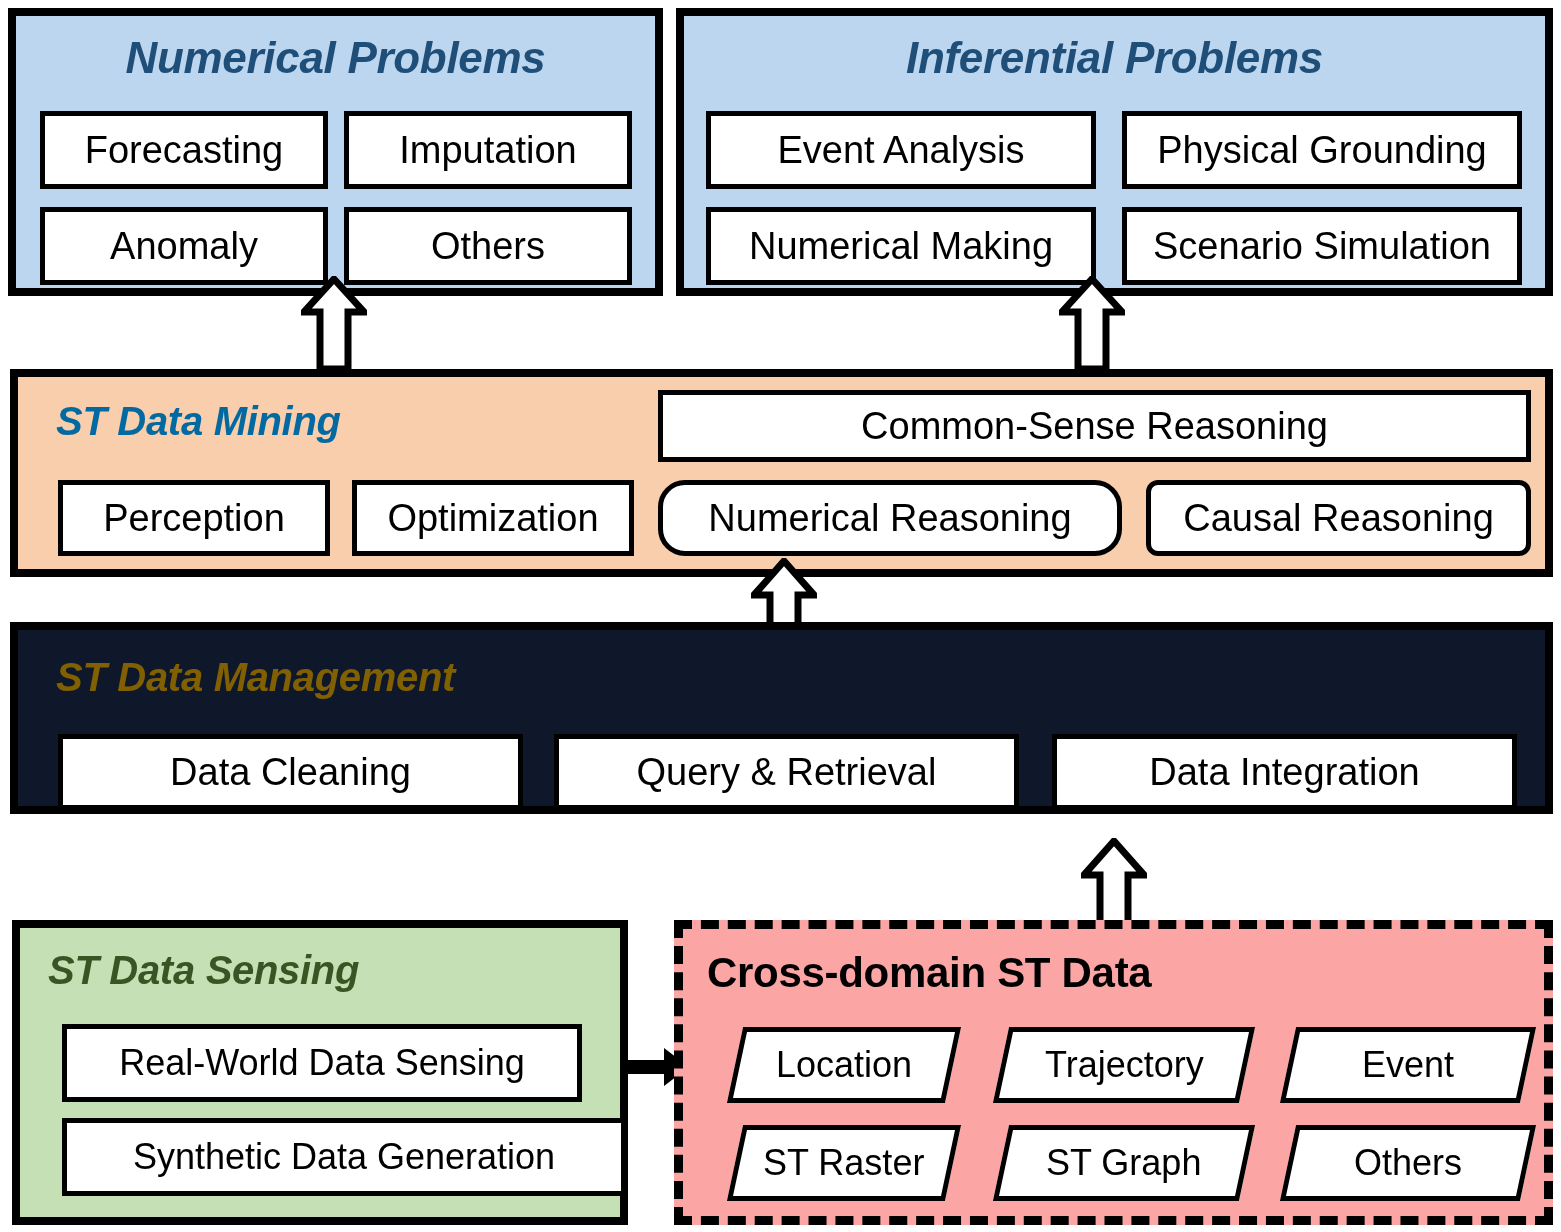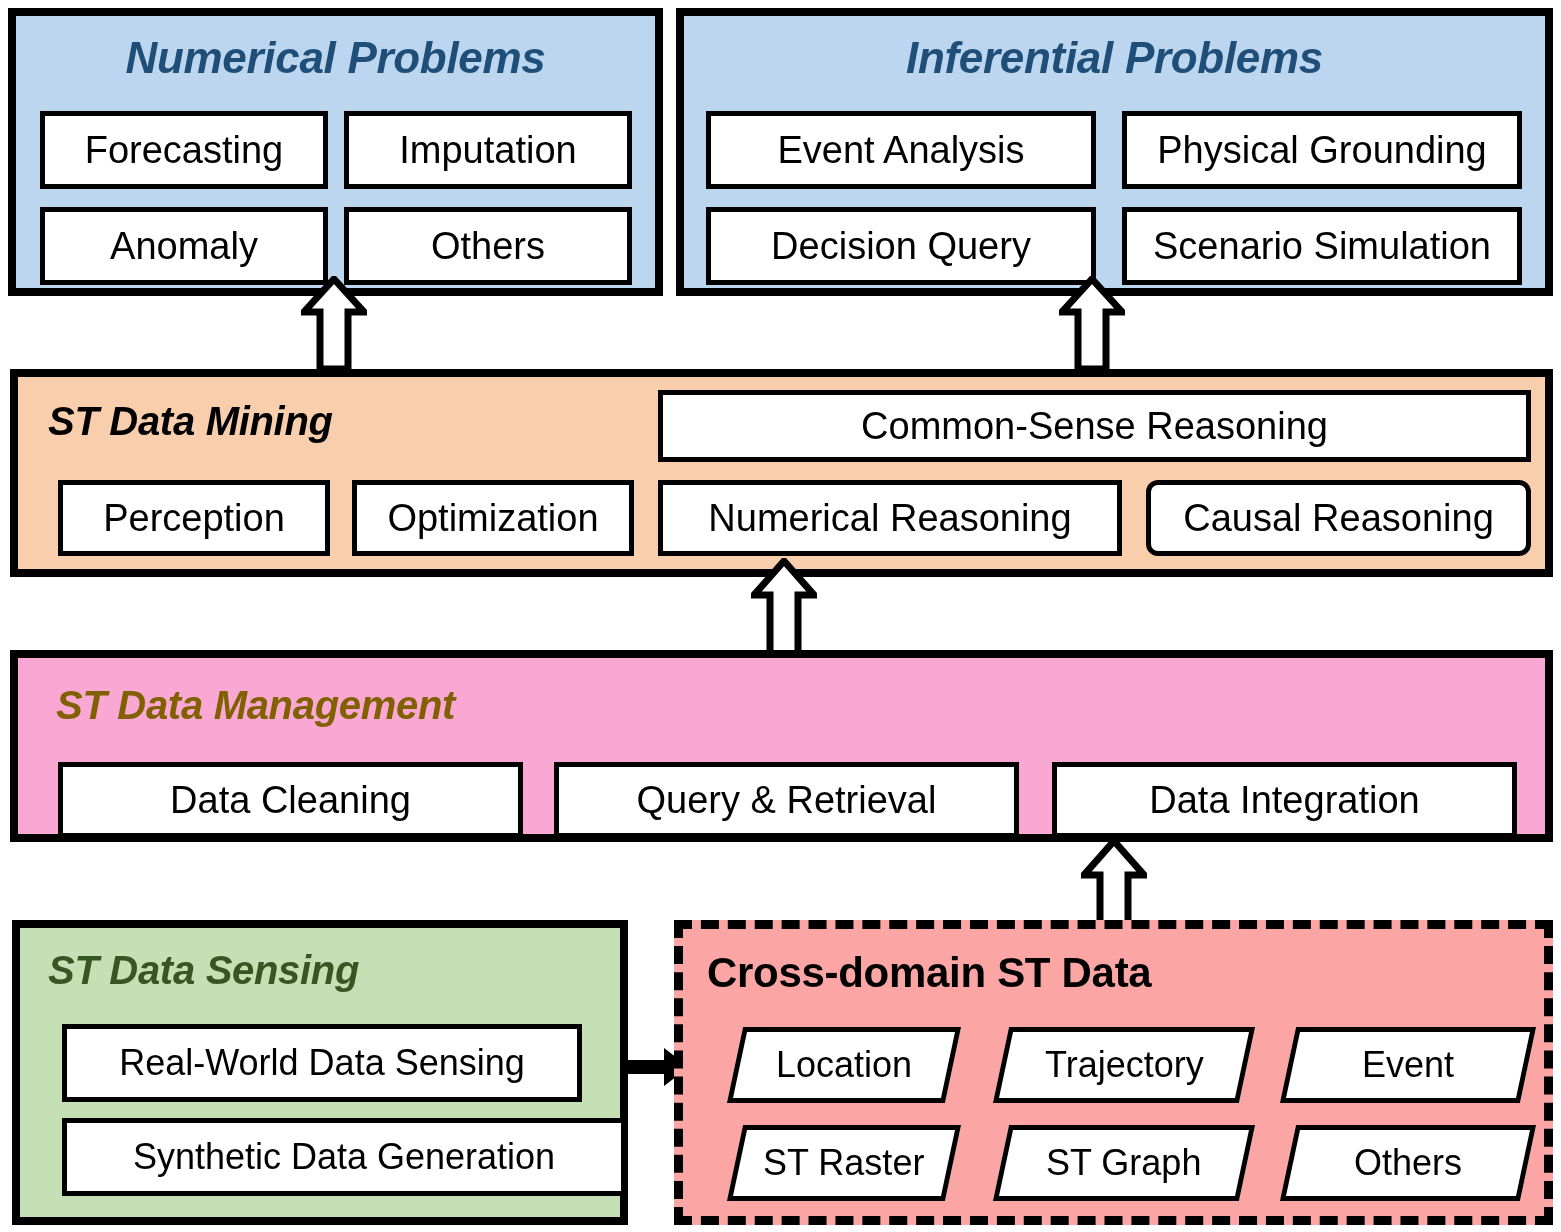--- a/index.html
+++ b/index.html
@@ -107,53 +107,53 @@
     <div class="chip" style="left:328px; top:95px; width:288px; height:78px;">Imputation</div>
     <div class="chip" style="left:24px; top:191px; width:288px; height:78px;">Anomaly</div>
     <div class="chip" style="left:328px; top:191px; width:288px; height:78px;">Others</div>
   </div>
 
   <div class="band" style="left:676px; top:8px; width:877px; height:288px; background:#bcd6ef;padding-left:29px;">
     <div class="band-title centered" style="left:0; top:17px; color:#1f4e79;">Inferential Problems</div>
 
     <div class="chip" style="left:22px; top:95px; width:390px; height:78px;">Event Analysis</div>
     <div class="chip" style="left:438px; top:95px; width:400px; height:78px;">Physical Grounding</div>
-    <div class="chip" style="left:22px; top:191px; width:390px; height:78px;">Decision Query</div>
+    <div class="chip" style="left:22px; top:191px; width:390px; height:78px;">Numerical Making</div>
     <div class="chip" style="left:438px; top:191px; width:400px; height:78px;">Scenario Simulation</div>
   </div>
 
   <div class="uparrow" style="left:301px; top:276px; width:66px; height:96px;">
     <svg width="66" height="96" viewBox="0 0 66 96">
       <polygon points="33,3 63,36 47,36 47,93 19,93 19,36 3,36" fill="#ffffff" stroke="#000000" stroke-width="7" stroke-linejoin="miter"></polygon>
     </svg>
   </div>
 
   <div class="uparrow" style="left:1059px; top:276px; width:66px; height:96px;">
     <svg width="66" height="96" viewBox="0 0 66 96">
       <polygon points="33,3 63,36 47,36 47,93 19,93 19,36 3,36" fill="#ffffff" stroke="#000000" stroke-width="7" stroke-linejoin="miter"></polygon>
     </svg>
   </div>
 
   <div class="band" style="left:10px; top:369px; width:1543px; height:208px; background:#f8cead;">
-    <div class="band-title left" style="left:30px; top:22px; color:#000000;">ST Data Mining</div>
+    <div class="band-title left" style="left:38px; top:22px; color:#0369a1;">ST Data Mining</div>
 
     <div class="chip" style="left:640px; top:13px; width:873px; height:72px;">Common-Sense Reasoning</div>
     <div class="chip" style="left:40px; top:103px; width:272px; height:76px;">Perception</div>
     <div class="chip" style="left:334px; top:103px; width:282px; height:76px;">Optimization</div>
-    <div class="chip" style="left:640px; top:103px; width:464px; height:76px;">Numerical Reasoning</div>
+    <div class="chip" style="left:640px; top:103px; width:464px; height:76px;border-radius:27px;">Numerical Reasoning</div>
     <div class="chip" style="left:1128px; top:103px; width:385px; height:76px;border-radius:12px;">Causal Reasoning</div>
   </div>
 
   <div class="uparrow" style="left:751px; top:558px; width:66px; height:100px;">
     <svg width="66" height="100" viewBox="0 0 66 100">
       <polygon points="33,3 63,37 47,37 47,97 19,97 19,37 3,37" fill="#ffffff" stroke="#000000" stroke-width="7" stroke-linejoin="miter"></polygon>
     </svg>
   </div>
 
-  <div class="band" style="left:10px; top:650px; width:1543px; height:192px; background:#f9a8d4;">
+  <div class="band" style="left:10px; top:622px; width:1543px; height:192px; background:#0f172a;">
     <div class="band-title left" style="left:38px; top:25px; color:#806000;">ST Data Management</div>
 
     <div class="chip" style="left:40px; top:104px; width:465px; height:76px;">Data Cleaning</div>
     <div class="chip" style="left:536px; top:104px; width:465px; height:76px;">Query &amp; Retrieval</div>
     <div class="chip" style="left:1034px; top:104px; width:465px; height:76px;">Data Integration</div>
   </div>
 
   <div class="uparrow" style="left:1081px; top:838px; width:66px; height:100px;">
     <svg width="66" height="100" viewBox="0 0 66 100">
       <polygon points="33,3 63,37 47,37 47,97 19,97 19,37 3,37" fill="#ffffff" stroke="#000000" stroke-width="7" stroke-linejoin="miter"></polygon>

